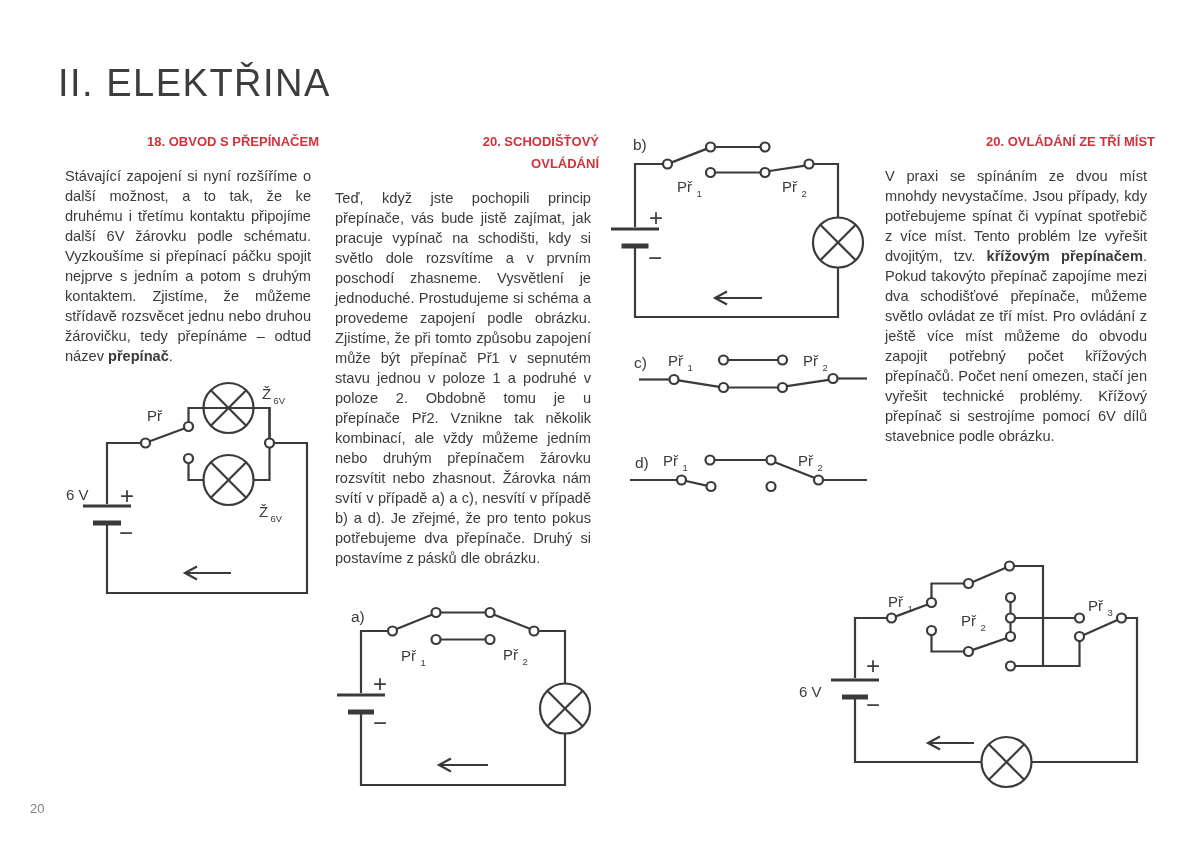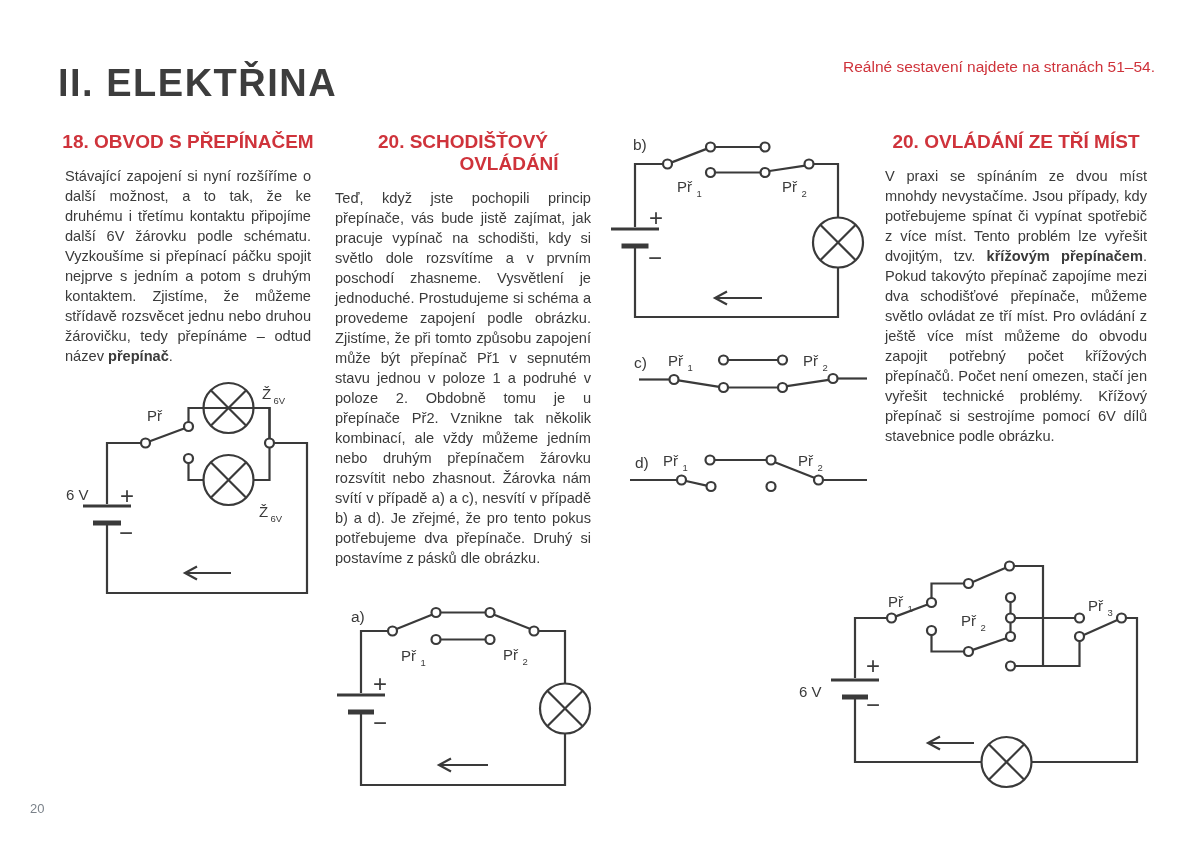--- a/index.html
+++ b/index.html
@@ -1,46 +1,45 @@
 <!DOCTYPE html>
 <html><head>
 <meta charset="utf-8">
 <style>
   html,body{margin:0;padding:0;background:#e8e8e8;}
   .page{position:relative;width:1200px;height:848px;background:#ffffff;overflow:hidden;
         font-family:"Liberation Sans",sans-serif;}
-  .title{position:absolute;left:58px;top:62px;font-size:38px;font-weight:700;
+  .title{position:absolute;left:58px;top:62px;font-size:38px;font-weight:400;
          letter-spacing:1.5px;color:#3d3d3d;}
   .note{position:absolute;right:45px;top:58px;font-size:15.5px;color:#cf333b;}
   .col{position:absolute;text-align:justify;font-size:14.6px;line-height:20px;color:#3a3a3a;}
   .col1{left:57px;top:131px;width:262px;}
   .col2{left:327px;top:131px;width:272px;}
   .col3{left:877px;top:131px;width:278px;}
-  .sec-h{color:#cf333b;font-size:19px;font-weight:700;line-height:22px;margin:0 0 13px 0;text-align:center;}
+  .sec-h{color:#cf333b;font-size:13px;font-weight:700;line-height:22px;margin:0 0 13px 0;text-align:right;}
   .sec-h .l2{display:block;padding-left:92px;}
   .col p{margin:8px;}
   .pagenum{position:absolute;left:30px;top:801px;font-size:13px;color:#7b828a;}
   svg.diag{position:absolute;overflow:visible;}
   .diag line,.diag path{stroke:#3a3a3a;stroke-width:2.2;fill:none;stroke-linecap:butt;}
   .diag line.plate-long{stroke-width:3.2;}
   .diag line.plate-short{stroke-width:5;}
   .diag circle{stroke:#3a3a3a;stroke-width:2.2;fill:none;}
   .diag circle.contact{fill:#ffffff;}
   .diag text{fill:#3a3a3a;font-family:"Liberation Sans",sans-serif;font-size:15px;}
   .diag text.tag{font-size:15.5px;}
   .diag text.sub{font-size:9.5px;}
   .diag text.sign{font-size:24px;text-anchor:middle;}
 </style>
 </head>
 <body>
 
 <div class="page">
 
   <div class="title">II. ELEKTŘINA</div>
-  <div class="note">Reálné sestavení najdete na stranách 51–54.</div>
 
   <div class="col col1">
     <h2 class="sec-h">18. OBVOD S PŘEPÍNAČEM</h2>
     <p><span>Stávající zapojení si nyní rozšíříme o další možnost, a to tak, že ke druhému i třetímu kontaktu připojíme další 6V žárovku podle schématu. Vyzkoušíme si přepínací páčku spojit nejprve s jedním a potom s druhým kontaktem. Zjistíme, že můžeme střídavě rozsvěcet jednu nebo druhou žárovičku, tedy přepínáme – odtud název </span><span style="font-weight: 700;">přepínač</span><span>.</span></p>
   </div>
 
   <div class="col col2">
     <h2 class="sec-h"><span>20. SCHODIŠŤOVÝ</span><span class="l2">OVLÁDÁNÍ</span></h2>
     <p><span>Teď, když jste pochopili princip přepínače, vás bude jistě zajímat, jak pracuje vypínač na schodišti, kdy si světlo dole rozsvítíme a v prvním poschodí zhasneme. Vysvětlení je jednoduché. Prostudujeme si schéma a provedeme zapojení podle obrázku. Zjistíme, že při tomto způsobu zapojení může být přepínač Př1 v sepnutém stavu jednou v poloze 1 a podruhé v poloze 2. Obdobně tomu je u přepínače Př2. Vznikne tak několik kombinací, ale vždy můžeme jedním nebo druhým přepínačem žárovku rozsvítit nebo zhasnout. Žárovka nám svítí v případě a) a c), nesvítí v případě b) a d). Je zřejmé, že pro tento pokus potřebujeme dva přepínače. Druhý si postavíme z pásků dle obrázku.</span></p>
   </div>

